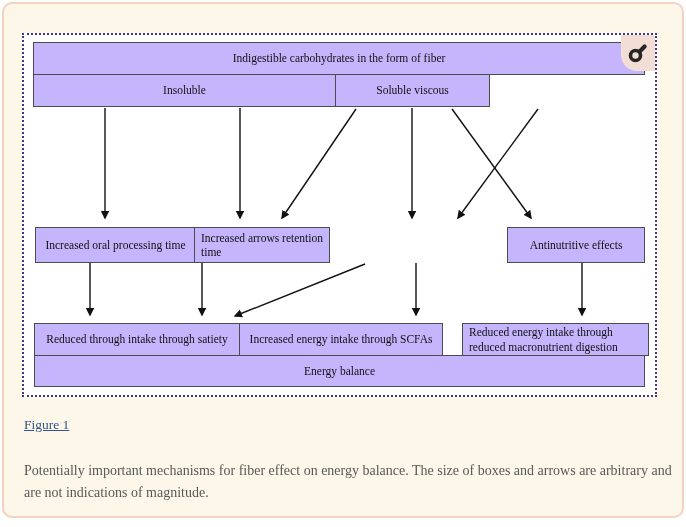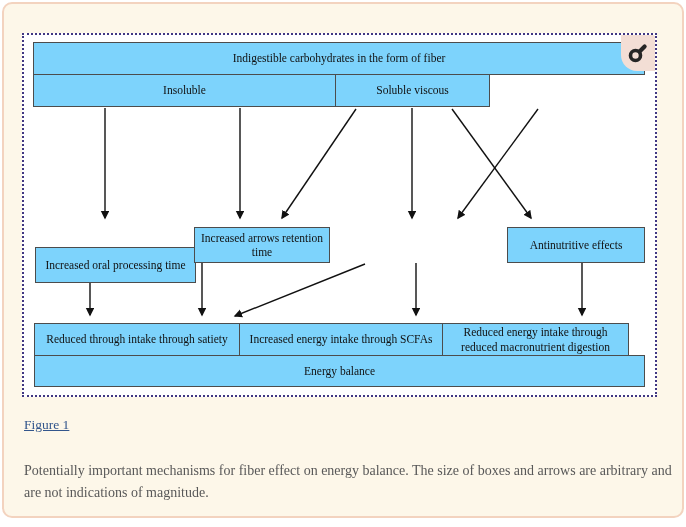--- a/index.html
+++ b/index.html
@@ -25,37 +25,36 @@
     position:absolute;top:0;right:0;width:34px;height:36px;
     background:#f3ded5;
     border-bottom-left-radius:16px;
     border-top-right-radius:2px;
     display:flex;align-items:center;justify-content:center;
     cursor:pointer;z-index:5;
   }
   .diagram{position:absolute;inset:0;}
   .node{
     position:absolute;box-sizing:border-box;
-    background:#7dd3fc;border:1.4px solid #4c4c4c;
+    background:#c4b5fd;border:1.4px solid #4c4c4c;
     display:flex;align-items:center;justify-content:center;
-    text-align:center;
     font-size:11.5px;line-height:1.25;color:#111111;
     padding:1px 6px;
   }
   .t-title{left:9px;top:7px;width:612px;height:33px;}
   .t-c1{left:9px;top:39px;width:303px;height:33px;}
   .t-c2{left:311px;top:39px;width:155px;height:33px;}
   .t-c3{left:465px;top:39px;width:156px;height:33px;}
-  .m1{left:11px;top:192px;width:161px;height:36px;margin-top:20px;}
+  .m1{left:11px;top:192px;width:161px;height:36px;}
   .m2{left:170px;top:192px;width:136px;height:36px;}
   .m3{left:323px;top:192px;width:139px;height:36px;}
   .m4{left:483px;top:192px;width:138px;height:36px;}
   .b1{left:10px;top:288px;width:206px;height:33px;}
   .b2{left:215px;top:288px;width:204px;height:33px;}
-  .b3{left:418px;top:288px;width:187px;height:33px;}
+  .b3{left:438px;top:288px;width:187px;height:33px;}
   .bfull{left:10px;top:320px;width:611px;height:32px;}
   .arrows{position:absolute;left:0;top:0;width:631px;height:360px;pointer-events:none;}
   .arrows line{stroke:#111111;stroke-width:1.4;}
   .figure-link{
     position:absolute;left:20px;top:413px;
     font-size:13.5px;color:#33568c;text-decoration:underline;cursor:pointer;
   }
   .figure-caption{
     position:absolute;left:20px;top:442px;width:648px;
     font-size:14px;line-height:22px;color:#585858;

